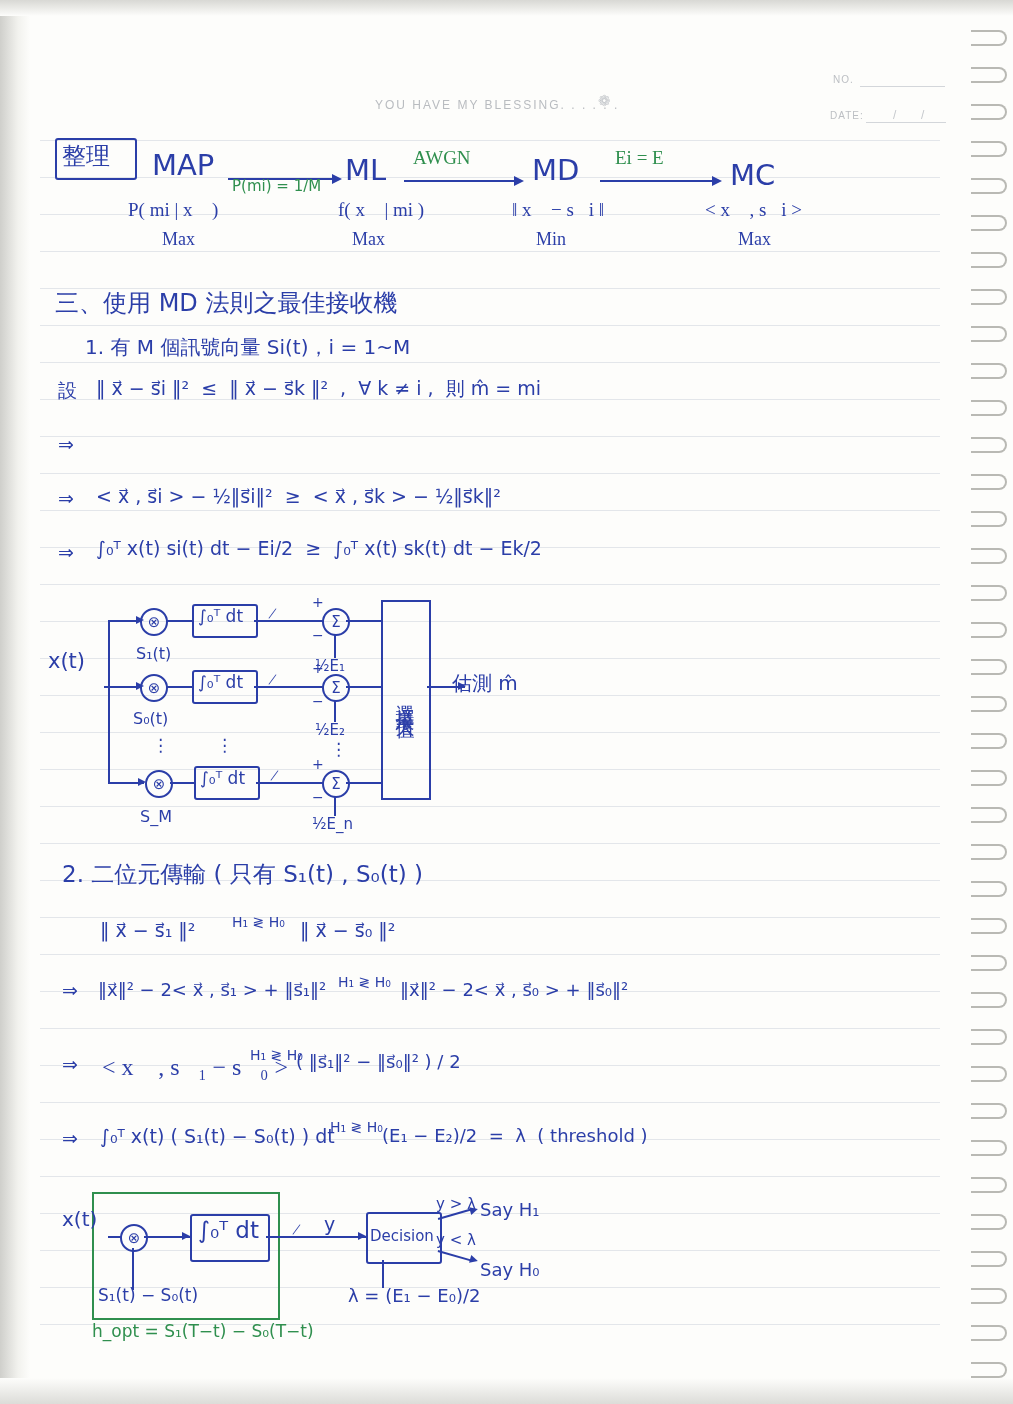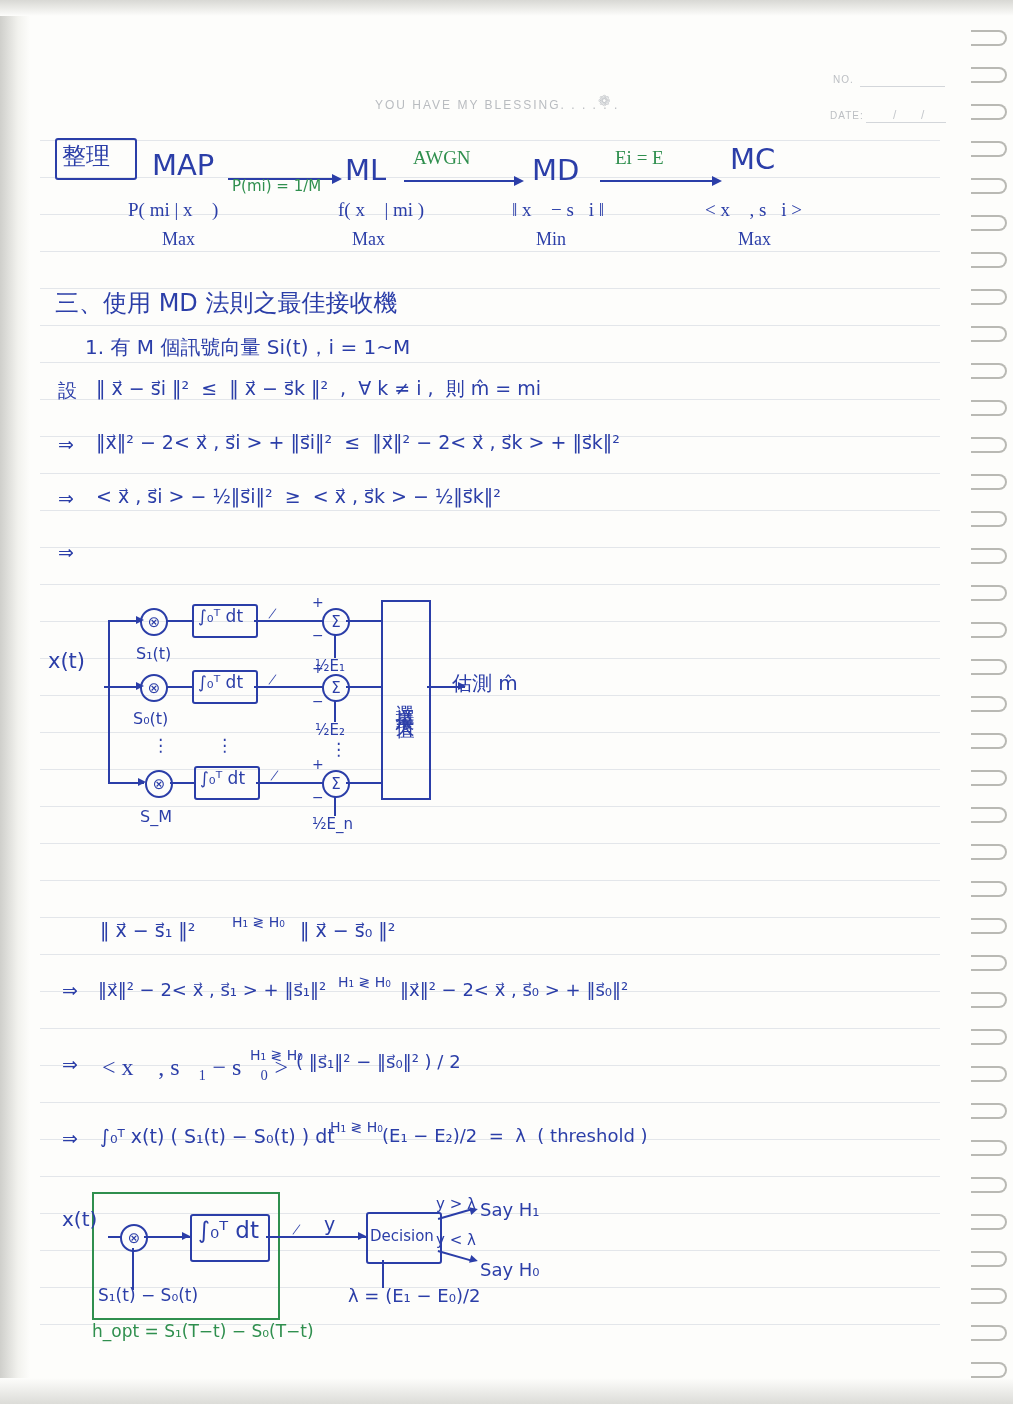--- a/index.html
+++ b/index.html
@@ -194,21 +194,21 @@
   <div id="date-line"></div>
   <div id="date-slash1" class="printed">/</div>
   <div id="date-slash2" class="printed">/</div>
 
   <div class="box" style="left:55px;top:138px;width:78px;height:38px;"></div>
   <div class="hw med" style="left:62px;top:143px;font-size:24px;">整理</div>
 
   <div class="hw big" style="left:152px;top:150px;">MAP</div>
   <div class="hw big" style="left:345px;top:155px;">ML</div>
   <div class="hw big" style="left:532px;top:155px;">MD</div>
-  <div class="hw big" style="left:730px;top:144px;">MC</div>
+  <div class="hw big" style="left:730px;top:160px;">MC</div>
 
   <div class="arrow-line" style="left:228px;top:178px;width:106px;"></div>
   <div class="arrow-head" style="left:332px;top:174px;"></div>
   <div class="hw sm ink-green" style="left:232px;top:146px;font-size:15px;">P(mi) = 1/M</div>
 
   <div class="arrow-line" style="left:404px;top:180px;width:112px;"></div>
   <div class="arrow-head" style="left:514px;top:176px;"></div>
   <div class="hw med ink-green" style="left:413px;top:148px;font-size:19px;">AWGN</div>
 
   <div class="arrow-line" style="left:600px;top:180px;width:114px;"></div>
@@ -227,26 +227,26 @@
   <div class="hw med" style="left:705px;top:200px;font-size:19px;">&lt; x⃗ , s⃗i &gt;</div>
   <div class="hw med" style="left:738px;top:230px;font-size:18px;">Max</div>
 
   <div class="hw" style="left:55px;top:290px;font-size:24px;">三、使用 MD 法則之最佳接收機</div>
   <div class="hw" style="left:85px;top:336px;font-size:20px;">1. 有 M 個訊號向量 Si(t)，i = 1~M</div>
 
   <div class="hw" style="left:58px;top:380px;font-size:19px;">設</div>
   <div class="hw" style="left:96px;top:378px;font-size:19px;">‖ x⃗ − s⃗i ‖²  ≤  ‖ x⃗ − s⃗k ‖²  ,  ∀ k ≠ i ,  則 m̂ = mi</div>
 
   <div class="hw" style="left:58px;top:434px;font-size:19px;">⇒</div>
-  <div class="hw" style="left:96px;top:432px;font-size:19px;">‖x⃗‖² − 2&lt; x⃗ , s⃗i &gt; + ‖s⃗i‖²  ≤  ‖x⃗‖² − 2&lt; x⃗ , s⃗k &gt; + ‖s⃗k‖²</div>
 
   <div class="hw" style="left:58px;top:488px;font-size:19px;">⇒</div>
   <div class="hw" style="left:96px;top:486px;font-size:19px;">&lt; x⃗ , s⃗i &gt; − ½‖s⃗i‖²  ≥  &lt; x⃗ , s⃗k &gt; − ½‖s⃗k‖²</div>
 
   <div class="hw" style="left:58px;top:542px;font-size:19px;">⇒</div>
+  <div class="hw" style="left:96px;top:538px;font-size:19px;">∫₀ᵀ x(t) si(t) dt − Ei/2  ≥  ∫₀ᵀ x(t) sk(t) dt − Ek/2</div>
 
   <div class="hw" style="left:48px;top:650px;font-size:21px;">x(t)</div>
 
   <div class="wire" style="left:104px;top:686px;width:38px;"></div>
   <div class="ah" style="left:136px;top:682px;"></div>
 
   <div class="wire-v" style="left:108px;top:620px;height:162px;"></div>
   <div class="wire" style="left:108px;top:620px;width:34px;"></div>
   <div class="ah" style="left:136px;top:616px;"></div>
   <div class="wire" style="left:108px;top:782px;width:36px;"></div>
@@ -298,20 +298,21 @@
   <div class="hw xs" style="left:312px;top:816px;font-size:15px;">½E_n</div>
   <div class="wire" style="left:346px;top:782px;width:36px;"></div>
 
   <div class="vbox" style="left:381px;top:600px;width:46px;height:196px;">
     <span class="vtext">選擇最大值</span>
   </div>
   <div class="wire" style="left:427px;top:686px;width:38px;"></div>
   <div class="ah" style="left:458px;top:682px;"></div>
   <div class="hw" style="left:452px;top:672px;font-size:20px;">估測 m̂</div>
 
+  <div class="hw" style="left:62px;top:862px;font-size:23px;">2. 二位元傳輸 ( 只有 S₁(t) , S₀(t) )</div>
 
   <div class="hw" style="left:100px;top:920px;font-size:19px;">‖ x⃗ − s⃗₁ ‖²</div>
   <div class="hw" style="left:232px;top:915px;font-size:14px;">H₁ ≷ H₀</div>
   <div class="hw" style="left:300px;top:920px;font-size:19px;">‖ x⃗ − s⃗₀ ‖²</div>
 
   <div class="hw" style="left:62px;top:980px;font-size:19px;">⇒</div>
   <div class="hw" style="left:98px;top:980px;font-size:18px;">‖x⃗‖² − 2&lt; x⃗ , s⃗₁ &gt; + ‖s⃗₁‖²</div>
   <div class="hw" style="left:338px;top:975px;font-size:14px;">H₁ ≷ H₀</div>
   <div class="hw" style="left:400px;top:980px;font-size:18px;text-align:center;">‖x⃗‖² − 2&lt; x⃗ , s⃗₀ &gt; + ‖s⃗₀‖²</div>
 

